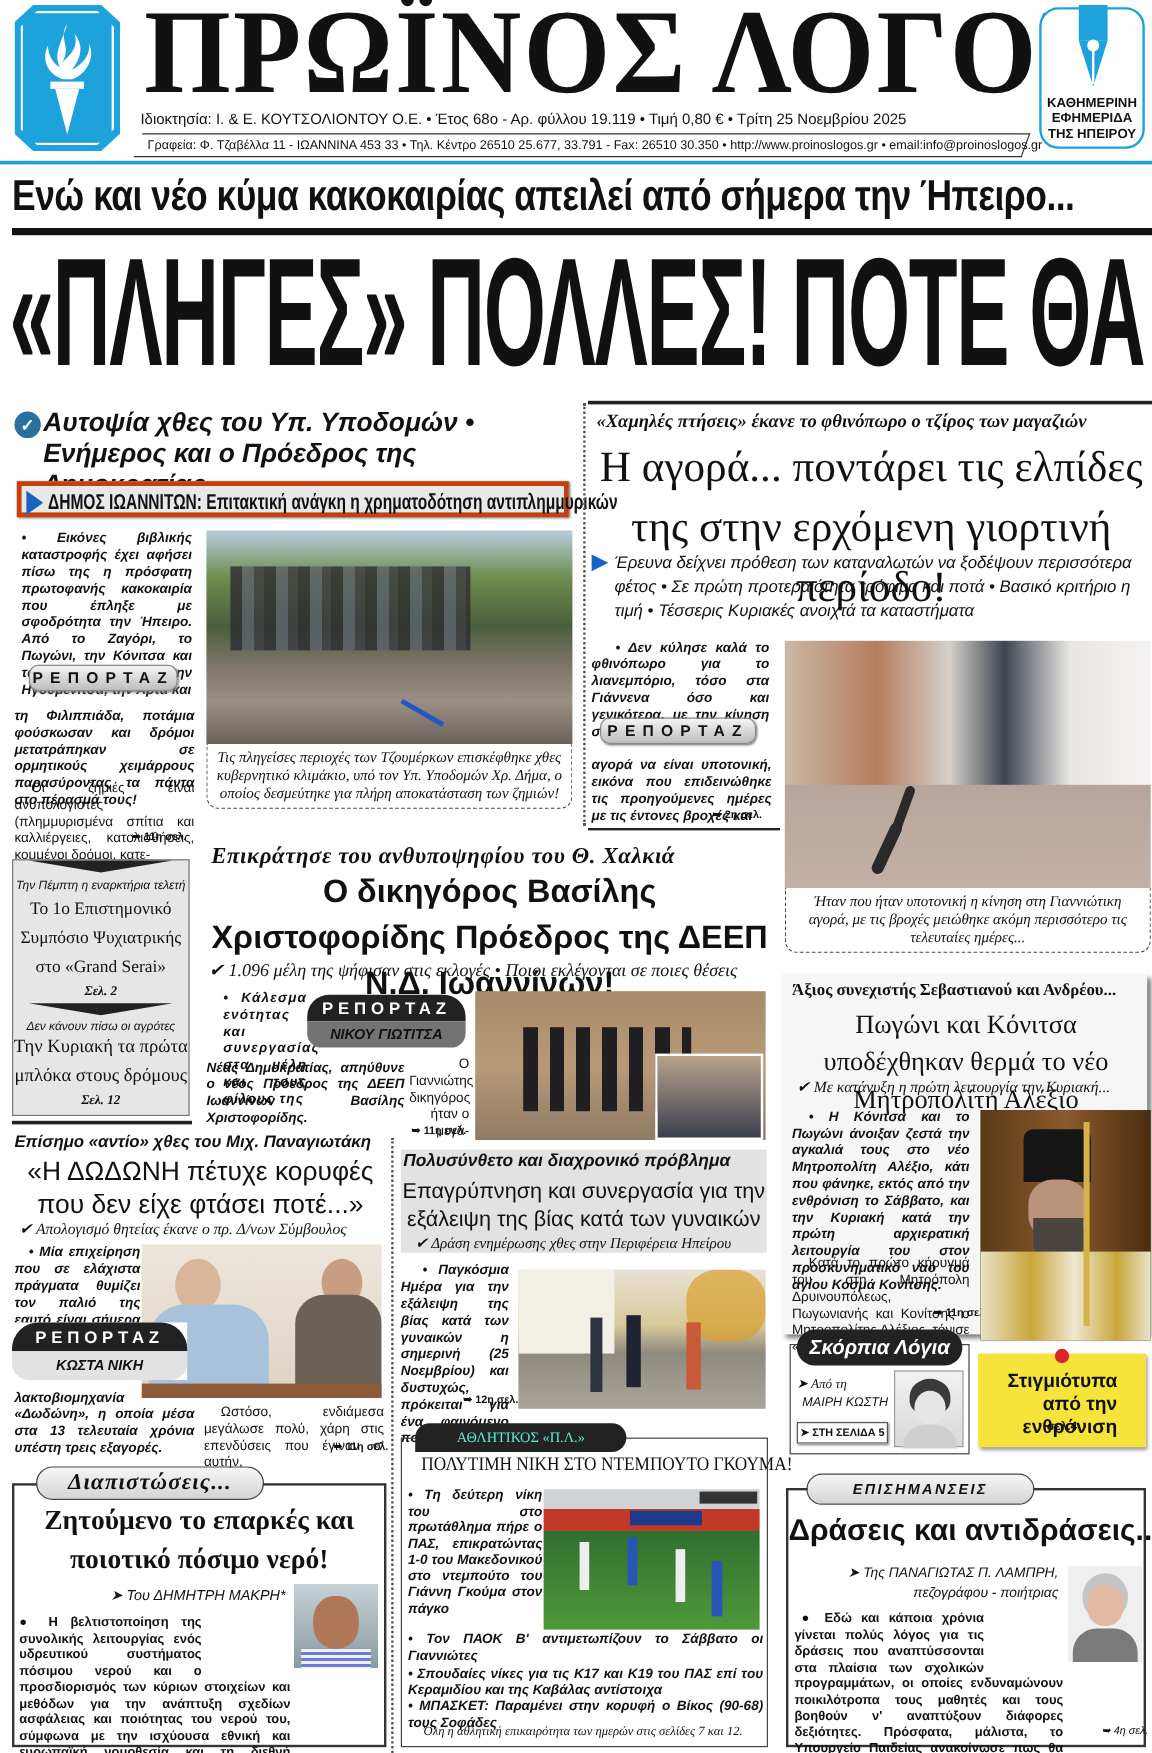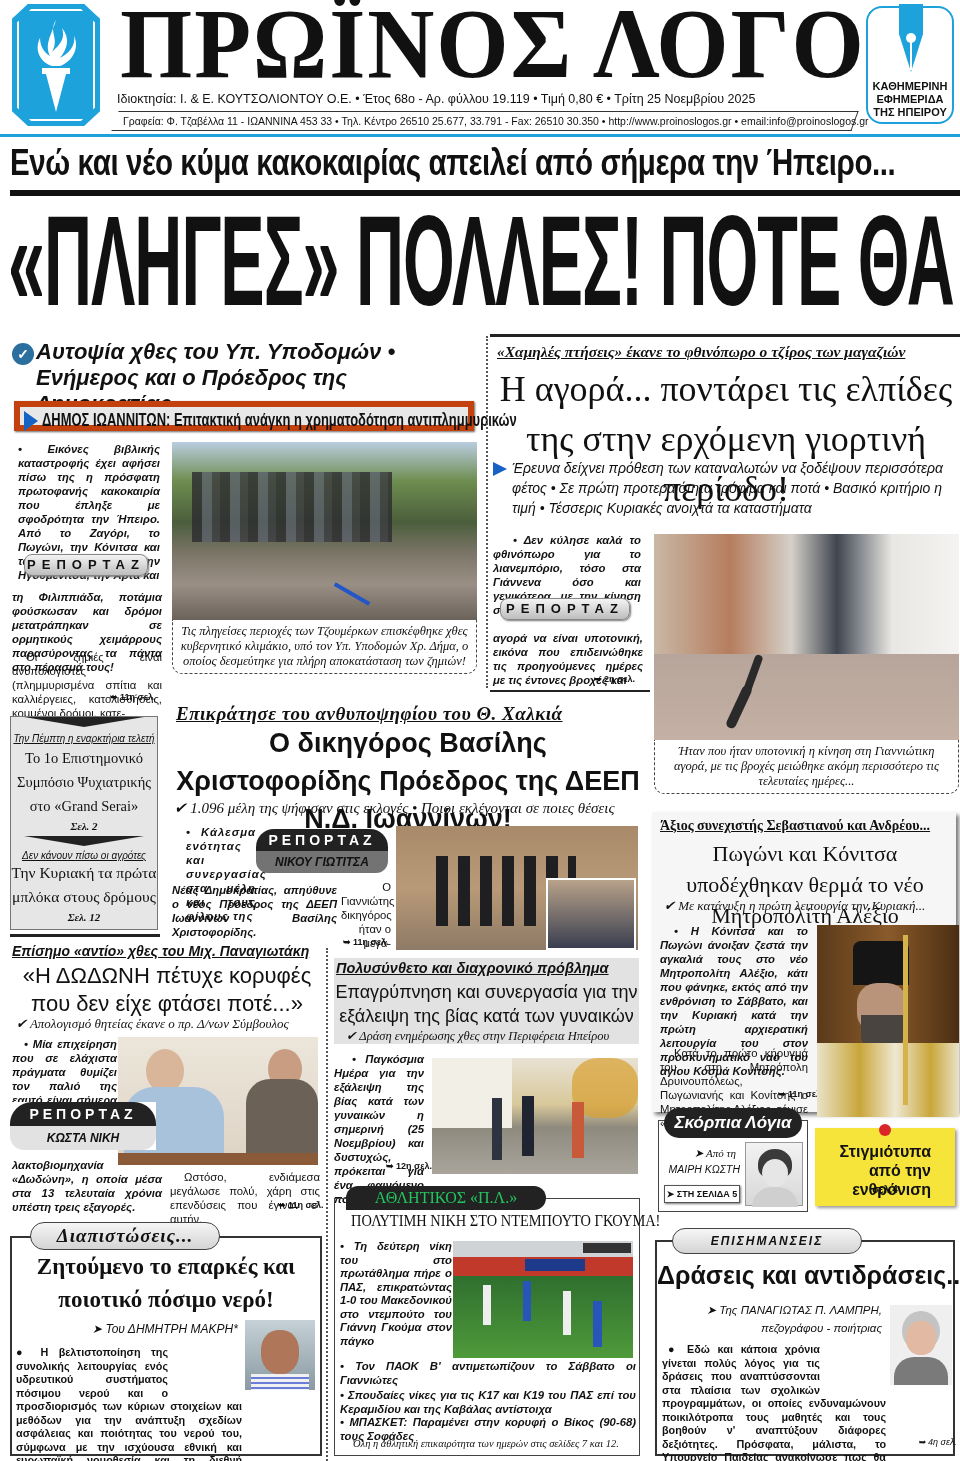--- a/index.html
+++ b/index.html
@@ -24,21 +24,21 @@
 #headline{left:8px;top:196px;width:955px;height:130px;font-size:128px;font-weight:bold;line-height:130px;white-space:nowrap;transform:scaleX(0.52);transform-origin:left top;letter-spacing:-2px}
 
 .hr{background:#222}
 .dots-v{border-left:2px dotted #555}
 .caption{font-family:"Liberation Serif",serif;font-style:italic;text-align:center;font-size:12.5px;line-height:15px;border:1px dashed #444;border-top:none;border-radius:0 0 10px 10px;padding:4px 6px}
 .body-it{font-style:italic;font-weight:bold;font-size:11.3px;line-height:14px;text-align:justify}
 .body{font-size:11.3px;line-height:14px;text-align:justify}
 .ref{font-size:9px;font-weight:bold;white-space:nowrap}
 .rep{background:linear-gradient(#f4f4f4,#bdbdbd);border:1px solid #888;border-radius:8px;text-align:center;font-weight:bold;letter-spacing:6px;font-size:13px;box-shadow:1px 1px 2px #777}
 .photo{overflow:hidden}
-.kick-u{text-decoration:underline}
+.kick-u{}
 .pill-dark{background:#222;color:#fff;border-radius:18px 18px 0 0;text-align:center}
 </style>
 </head>
 <body>
 
 <div id="logo-left" class="abs" data-name="torch-logo">
   <div class="inner"></div>
   <svg data-name="torch-icon" class="abs" style="left:18px;top:14px" width="52" height="96" viewBox="0 0 52 96">
     <path d="M26 2 C18 14 30 20 22 34 C28 28 36 22 32 10 C40 20 38 30 30 40 C38 36 46 28 44 18 C50 30 42 44 30 48 L22 48 C10 44 4 32 10 20 C10 30 16 36 20 38 C14 26 22 16 26 2Z" fill="#fff"></path>
     <rect x="12" y="50" width="28" height="6" fill="#fff"></rect>
@@ -62,21 +62,21 @@
   </div>
 </div>
 <div id="blue-rule" class="abs" data-name="masthead-rule"></div>
 
 <div id="kicker" class="abs" data-name="lead-kicker">Ενώ και νέο κύμα κακοκαιρίας απειλεί από σήμερα την Ήπειρο...</div>
 <div id="rule-top" class="abs" data-name="lead-rule"></div>
 <div id="headline" class="abs" data-name="lead-headline">«ΠΛΗΓΕΣ» ΠΟΛΛΕΣ! ΠΟΤΕ ΘΑ ΕΠΟΥΛΩΘΟΥΝ;</div>
 
 <div class="abs" data-name="check-badge-icon" style="left:12px;top:343px;width:22px;height:22px;border-radius:50%;background:#2a6f9e;color:#fff;font-size:14px;text-align:center;line-height:22px;font-weight:bold">✓</div>
 <div class="abs it b" style="left:36px;top:339px;width:450px;font-size:22px;line-height:26px" data-name="floods-subhead">Αυτοψία χθες του Υπ. Υποδομών • Ενήμερος και ο Πρόεδρος της Δημοκρατίας</div>
-<div class="abs" data-name="floods-banner" style="left:14px;top:401px;width:460px;height:30px;background:#e8e8e8;border:6px solid #c2410c;box-shadow:1px 1px 2px #666">
+<div class="abs" data-name="floods-banner" style="left:14px;top:401px;width:460px;height:30px;background:#e8e8e8;border:4px solid #c2410c;box-shadow:1px 1px 2px #666">
   <span data-name="play-arrow-icon" style="position:absolute;left:4px;top:4px;width:0;height:0;border-top:10px solid transparent;border-bottom:10px solid transparent;border-left:14px solid #1763c4"></span>
   <span class="cond b" data-name="floods-banner-text" style="position:absolute;left:22px;top:3px;font-size:18px;white-space:nowrap;transform:scaleX(0.72)">ΔΗΜΟΣ ΙΩΑΝΝΙΤΩΝ: Επιτακτική ανάγκη η χρηματοδότηση αντιπλημμυρικών</span>
 </div>
 <div class="abs body-it" style="left:18px;top:442px;width:142px" data-name="floods-intro">• Εικόνες βιβλικής καταστροφής έχει αφήσει πίσω της η πρόσφατη πρωτοφανής κακοκαιρία που έπληξε με σφοδρότητα την Ήπειρο. Από το Ζαγόρι, το Πωγώνι, την Κόνιτσα και τα Τζουμέρκα, μέχρι την Ηγουμενίτσα, την Άρτα και</div>
 <div class="abs rep" style="left:24px;top:554px;width:124px;height:22px;line-height:20px" data-name="floods-report-label">ΡΕΠΟΡΤΑΖ</div>
 <div class="abs body-it" style="left:12px;top:590px;width:150px" data-name="floods-continuation">τη Φιλιππιάδα, ποτάμια φούσκωσαν και δρόμοι μετατράπηκαν σε ορμητικούς χειμάρρους παρασύροντας τα πάντα στο πέρασμά τους!</div>
 <div class="abs body" style="left:12px;top:650px;width:150px;text-indent:14px" data-name="floods-body">Οι ζημιές είναι ανυπολόγιστες (πλημμυρισμένα σπίτια και καλλιέργειες, κατολισθήσεις, κομμένοι δρόμοι, κατε-</div>
 <div class="abs ref" style="left:110px;top:692px" data-name="floods-page-ref">➥ 11η σελ.</div>
 <div class="abs photo" data-name="floods-photo" style="left:172px;top:442px;width:305px;height:178px;background:linear-gradient(180deg,#b9cde0 0%,#6e8d4f 22%,#4b5e3c 45%,#7a7466 62%,#9a8f85 80%,#6b625a 100%)">
   <div style="position:absolute;left:20px;top:30px;width:200px;height:70px;background:repeating-linear-gradient(90deg,#2b2b2f 0 10px,#5a5f6a 10px 20px,#3b3b40 20px 28px);opacity:.8"></div>
@@ -175,37 +175,37 @@
 <div class="abs photo" data-name="violence-photo" style="left:432px;top:1058px;width:206px;height:116px;background:linear-gradient(180deg,#e8e2d4 0%,#d8c89a 40%,#8f8a7e 60%,#a9a59c 100%)">
   <div style="position:absolute;left:0;top:0;width:80px;height:70px;background:#f2efe6"></div>
   <div style="position:absolute;left:140px;top:0;width:66px;height:60px;background:#d99f2f;opacity:.7;border-radius:40%"></div>
   <div style="position:absolute;left:60px;top:40px;width:10px;height:62px;background:#2e3340"></div>
   <div style="position:absolute;left:90px;top:38px;width:12px;height:60px;background:#1f2430"></div>
   <div style="position:absolute;left:140px;top:44px;width:12px;height:56px;background:#c85a3a"></div>
 </div>
 
 <div class="abs" data-name="skorpia-box" style="left:658px;top:1120px;width:150px;height:92px;border:1px solid #444"></div>
 <div class="abs b it" style="left:664px;top:1108px;width:138px;height:30px;background:#222;color:#fff;border-radius:16px;text-align:center;font-size:17px;line-height:30px" data-name="skorpia-title">Σκόρπια Λόγια</div>
-<div class="abs serif it" style="left:664px;top:1147px;width:72px;text-align:right;font-size:11px" data-name="skorpia-byline-prefix">➤ Από τη</div>
+<div class="abs serif it" style="left:664px;top:1147px;width:72px;text-align:left;font-size:11px" data-name="skorpia-byline-prefix">➤ Από τη</div>
 <div class="abs it" style="left:662px;top:1163px;width:78px;text-align:right;font-size:10.5px" data-name="skorpia-author">ΜΑΙΡΗ ΚΩΣΤΗ</div>
 <div class="abs b" style="left:664px;top:1185px;width:76px;height:18px;border:1px solid #555;box-shadow:1px 1px 2px #777;font-size:9px;line-height:16px;text-align:center" data-name="skorpia-page-link">➤ ΣΤΗ ΣΕΛΙΔΑ 5</div>
 <div class="abs" data-name="skorpia-author-photo" style="left:745px;top:1142px;width:58px;height:64px;border:1px solid #999;background:linear-gradient(180deg,#f2f2f2,#d8d8d8)">
   <div style="position:absolute;left:12px;top:6px;width:34px;height:30px;background:#3a3a3a;border-radius:50% 50% 40% 40%"></div>
   <div style="position:absolute;left:16px;top:16px;width:26px;height:28px;background:#e6e6e6;border-radius:50%"></div>
   <div style="position:absolute;left:6px;top:44px;width:46px;height:20px;background:#cfcfcf;border-radius:20px 20px 0 0"></div>
 </div>
 
 <div class="abs" data-name="sticky-note" style="left:815px;top:1128px;width:140px;height:78px;background:#f7e43a;box-shadow:2px 2px 3px #999">
   <div data-name="pushpin-icon" style="position:absolute;left:64px;top:-4px;width:12px;height:12px;border-radius:50%;background:#d8262a"></div>
   <div class="b" style="position:absolute;left:0;top:14px;width:116px;text-align:right;font-size:16px;line-height:19px" data-name="sticky-title">Στιγμιότυπα από την ενθρόνιση</div>
   <div class="b" style="position:absolute;left:0;top:56px;width:140px;text-align:center;font-size:10px" data-name="sticky-page">σελ.4</div>
 </div>
 
 <div class="abs" data-name="sports-box" style="left:334px;top:1198px;width:306px;height:258px;border:1px solid #444"></div>
-<div class="abs serif" style="left:346px;top:1186px;width:200px;height:24px;background:#222;color:#22c55e;border-radius:12px 12px 12px 0;text-align:center;font-size:16px;line-height:24px" data-name="sports-section">ΑΘΛΗΤΙΚΟΣ «Π.Λ.»</div>
+<div class="abs serif" style="left:346px;top:1186px;width:176px;height:24px;background:#222;color:#5eead4;border-radius:12px 12px 12px 0;text-align:center;font-size:12px;line-height:24px" data-name="sports-section">ΑΘΛΗΤΙΚΟΣ «Π.Λ.»</div>
 <div class="abs serif" style="left:336px;top:1212px;width:302px;text-align:center;font-size:16px;white-space:nowrap;transform:scaleX(0.9);transform-origin:center" data-name="sports-headline">ΠΟΛΥΤΙΜΗ ΝΙΚΗ ΣΤΟ ΝΤΕΜΠΟΥΤΟ ΓΚΟΥΜΑ!</div>
 <div class="abs body-it" style="left:340px;top:1240px;width:112px;line-height:13.5px" data-name="sports-bullet">• <span data-name="sports-bullet-text">Τη δεύτερη νίκη του στο πρωτάθλημα πήρε ο ΠΑΣ, επικρατώντας 1-0 του Μακεδονικού στο ντεμπούτο του Γιάννη Γκούμα στον πάγκο</span></div>
 <div class="abs photo" data-name="sports-photo" style="left:453px;top:1241px;width:180px;height:117px;background:linear-gradient(180deg,#cfd3d6 0%,#cfd3d6 14%,#c0392b 14%,#c0392b 30%,#2f6f2f 30%,#4f9a3a 100%)">
   <div style="position:absolute;left:72px;top:18px;width:60px;height:12px;background:#1e3a8a"></div>
   <div style="position:absolute;left:130px;top:2px;width:48px;height:10px;background:#333"></div>
   <div style="position:absolute;left:30px;top:44px;width:8px;height:40px;background:#eee"></div>
   <div style="position:absolute;left:70px;top:40px;width:8px;height:40px;background:#2855b8"></div>
   <div style="position:absolute;left:110px;top:50px;width:8px;height:44px;background:#eee"></div>
   <div style="position:absolute;left:140px;top:60px;width:9px;height:46px;background:#2855b8"></div>
 </div>

